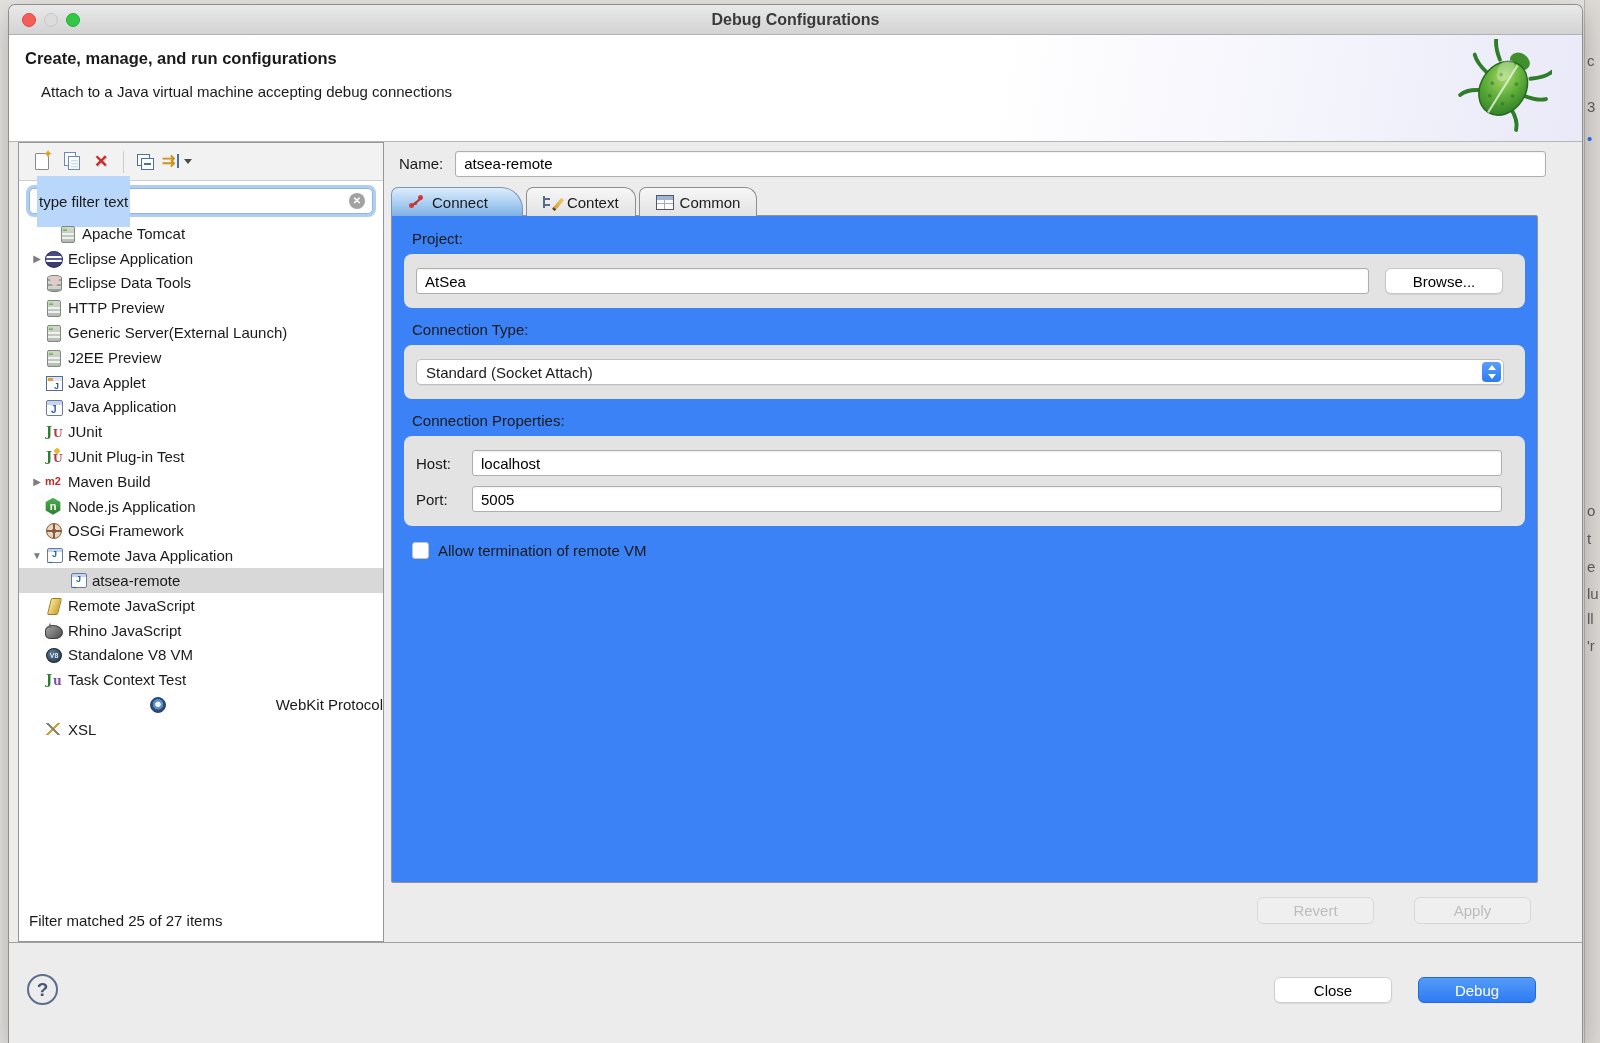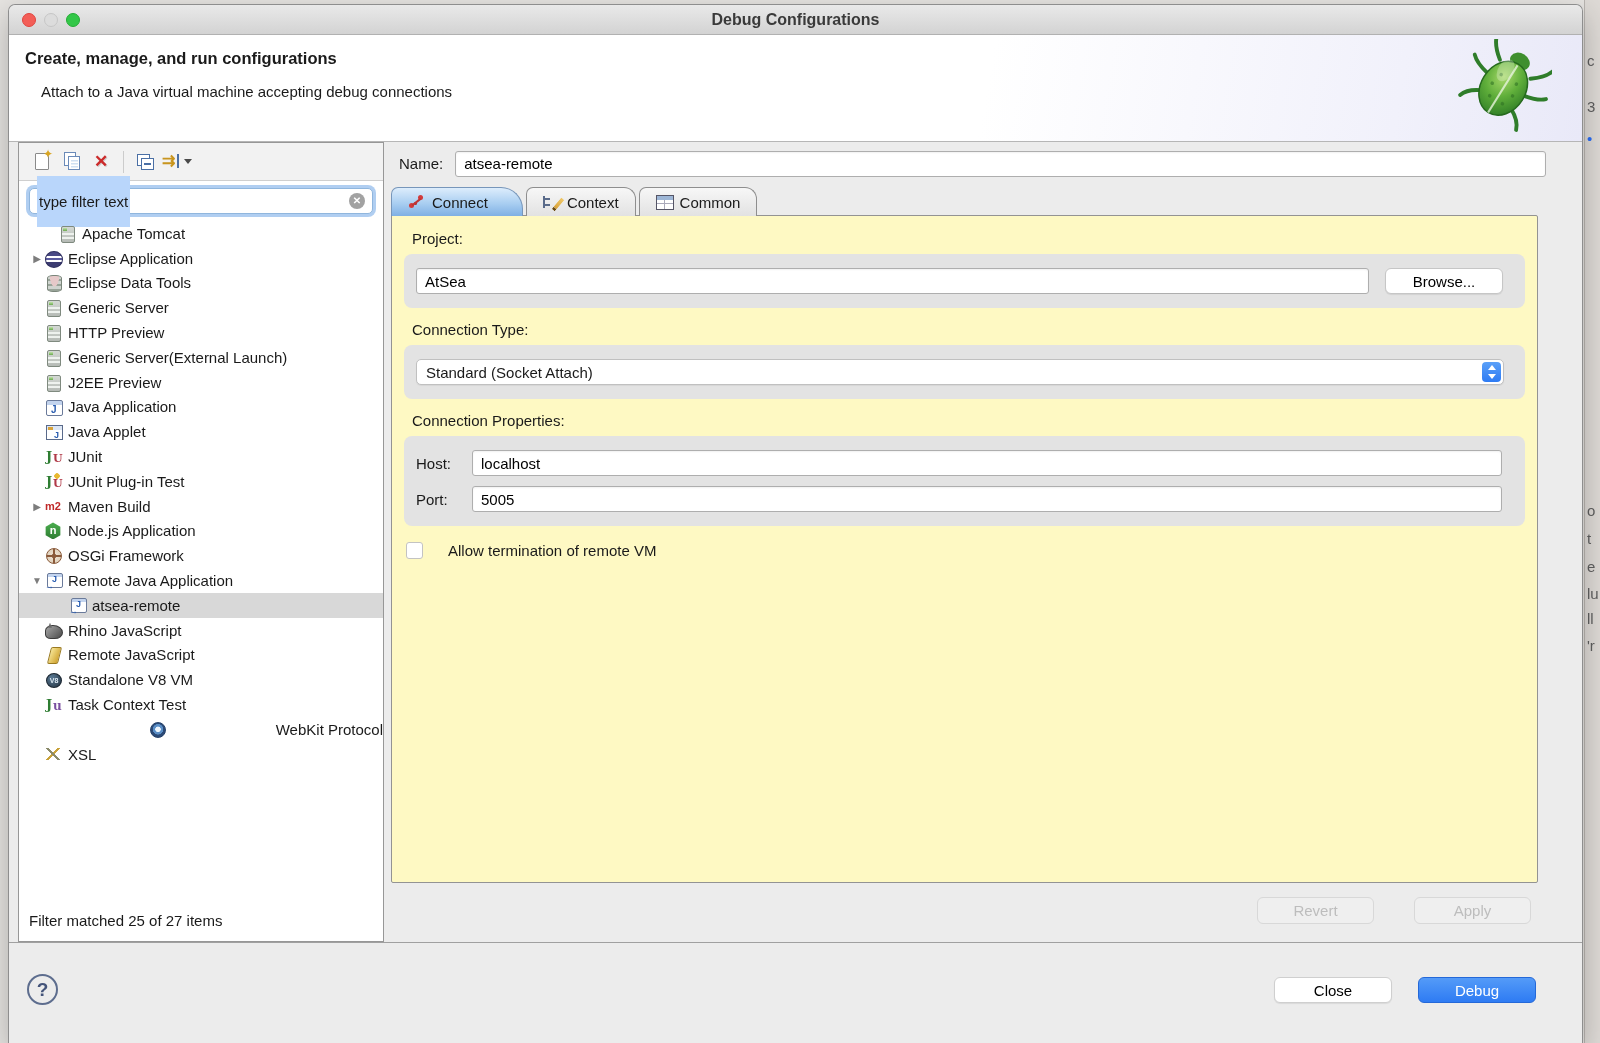--- a/index.html
+++ b/index.html
@@ -184,42 +184,42 @@
   .source-icon::after { content:""; position:absolute; right:0; top:3px; width:4px; height:12px;
     background:linear-gradient(#f0c96a,#d8a23a); border-bottom:3px solid #6a4a12;
     transform:rotate(40deg); border-radius:1px; }
   .common-icon::before { content:""; position:absolute; left:0; top:1px; width:16px; height:13px;
     border:1px solid #556; background:
       linear-gradient(#9db6d6,#9db6d6) 0 0/100% 4px no-repeat,
       linear-gradient(#aab,#aab) 7px 0/1px 100% no-repeat,
       linear-gradient(#aab,#aab) 0 7px/100% 1px no-repeat, #fff; }
 
   .tab-content { position:absolute; left:0; top:73px; width:1147px; height:668px;
-    border:1px solid #939393; background:#fef9c3; border-radius:0 2px 2px 2px; padding:10px 12px; }
+    border:1px solid #939393; background:#3b82f6; border-radius:0 2px 2px 2px; padding:10px 12px; }
   .grp-label { font-size:15px; margin:4px 0 7px 8px; }
   .grp { background:#e3e3e3; border-radius:8px; padding:14px 12px; margin-bottom:13px; }
   .grp-row { display:flex; align-items:center; }
   .project-field { width:953px; }
   .browse-btn { margin-left:16px; width:118px; height:26px; background:#fff;
     border:1px solid #c6c6c6; border-radius:6px; font-size:15px;
     font-family:"Liberation Sans",sans-serif; box-shadow:0 1px 1px rgba(0,0,0,.08); cursor:pointer; }
   .select { position:relative; width:1088px; height:26px; background:#fff;
     border:1px solid #c0c0c0; border-radius:5px; display:flex; align-items:center;
     padding:0 9px; font-size:15px; box-shadow:0 1px 1px rgba(0,0,0,.06); cursor:pointer; }
   .stepper { position:absolute; right:2px; top:2px; width:19px; height:20px; border-radius:4px;
     background:linear-gradient(#5aa0f8,#2e7bf3); }
   .stepper::before { content:""; position:absolute; left:5.5px; top:3px; width:0; height:0;
     border-left:4px solid transparent; border-right:4px solid transparent; border-bottom:5px solid #fff; }
   .stepper::after { content:""; position:absolute; left:5.5px; bottom:3px; width:0; height:0;
     border-left:4px solid transparent; border-right:4px solid transparent; border-top:5px solid #fff; }
   .prop-row { display:flex; align-items:center; margin-bottom:10px; }
   .prop-row:last-child { margin-bottom:0; }
   .prop-label { width:56px; font-size:15px; }
   .prop-field { width:1030px; }
-  .chk-row { display:flex; align-items:center; margin:16px 0 0 2px;gap:16px; }
+  .chk-row { display:flex; align-items:center; margin:16px 0 0 8px; }
   .checkbox { width:17px; height:17px; background:#fff; border:1px solid #c3c3c3;
     border-radius:3px; margin-right:9px; cursor:pointer; }
   .chk-label { font-size:15px; }
 
   .ra-row { position:absolute; right:15px; top:755px; display:flex; gap:40px; }
   .btn-disabled { width:117px; height:27px; background:#efefef; border:1px solid #d8d8d8;
     border-radius:6px; font-size:15px; font-family:"Liberation Sans",sans-serif; color:#bdbdbd; }
 
   
   .footer { position:absolute; left:0; right:0; top:937px; height:102px; border-top:1px solid #a0a0a0; }
@@ -333,46 +333,41 @@
           <span class="tlabel">Eclipse Application</span>
         </div>
         <div class="tree-row" style="padding-left: 10px;">
           <span class="tw-arrow"></span>
           <span class="ticon database-icon"></span>
           <span class="tlabel">Eclipse Data Tools</span>
         </div>
         <div class="tree-row" style="padding-left: 10px;">
           <span class="tw-arrow"></span>
           <span class="ticon server-icon"></span>
-          <span class="tlabel">Generic Server</span>
-        </div>
-        <div class="tree-row" style="padding-left: 10px;">
-          <span class="tw-arrow"></span>
-          <span class="ticon server-icon"></span>
           <span class="tlabel">HTTP Preview</span>
         </div>
         <div class="tree-row" style="padding-left: 10px;">
           <span class="tw-arrow"></span>
           <span class="ticon server-icon"></span>
           <span class="tlabel">Generic Server(External Launch)</span>
         </div>
         <div class="tree-row" style="padding-left: 10px;">
           <span class="tw-arrow"></span>
           <span class="ticon server-icon"></span>
           <span class="tlabel">J2EE Preview</span>
         </div>
         <div class="tree-row" style="padding-left: 10px;">
           <span class="tw-arrow"></span>
+          <span class="ticon applet-icon"></span>
+          <span class="tlabel">Java Applet</span>
+        </div>
+        <div class="tree-row" style="padding-left: 10px;">
+          <span class="tw-arrow"></span>
           <span class="ticon java-app-icon"></span>
           <span class="tlabel">Java Application</span>
-        </div>
-        <div class="tree-row" style="padding-left: 10px;">
-          <span class="tw-arrow"></span>
-          <span class="ticon applet-icon"></span>
-          <span class="tlabel">Java Applet</span>
         </div>
         <div class="tree-row" style="padding-left: 10px;">
           <span class="tw-arrow"></span>
           <span class="ticon junit-icon"></span>
           <span class="tlabel">JUnit</span>
         </div>
         <div class="tree-row" style="padding-left: 10px;">
           <span class="tw-arrow"></span>
           <span class="ticon junit-plugin-icon"></span>
           <span class="tlabel">JUnit Plug-in Test</span>
@@ -401,27 +396,27 @@
         </div>
         <div class="tree-row selected" style="padding-left: 34px;">
           <span class="tw-arrow"></span>
           <span class="ticon remote-java-icon">
             <span class="arr">→</span>
           </span>
           <span class="tlabel">atsea-remote</span>
         </div>
         <div class="tree-row" style="padding-left: 10px;">
           <span class="tw-arrow"></span>
+          <span class="ticon remote-js-icon"></span>
+          <span class="tlabel">Remote JavaScript</span>
+        </div>
+        <div class="tree-row" style="padding-left: 10px;">
+          <span class="tw-arrow"></span>
           <span class="ticon rhino-icon"></span>
           <span class="tlabel">Rhino JavaScript</span>
-        </div>
-        <div class="tree-row" style="padding-left: 10px;">
-          <span class="tw-arrow"></span>
-          <span class="ticon remote-js-icon"></span>
-          <span class="tlabel">Remote JavaScript</span>
         </div>
         <div class="tree-row" style="padding-left: 10px;">
           <span class="tw-arrow"></span>
           <span class="ticon v8-icon"></span>
           <span class="tlabel">Standalone V8 VM</span>
         </div>
         <div class="tree-row" style="padding-left: 10px;">
           <span class="tw-arrow"></span>
           <span class="ticon task-context-icon"></span>
           <span class="tlabel">Task Context Test</span>

